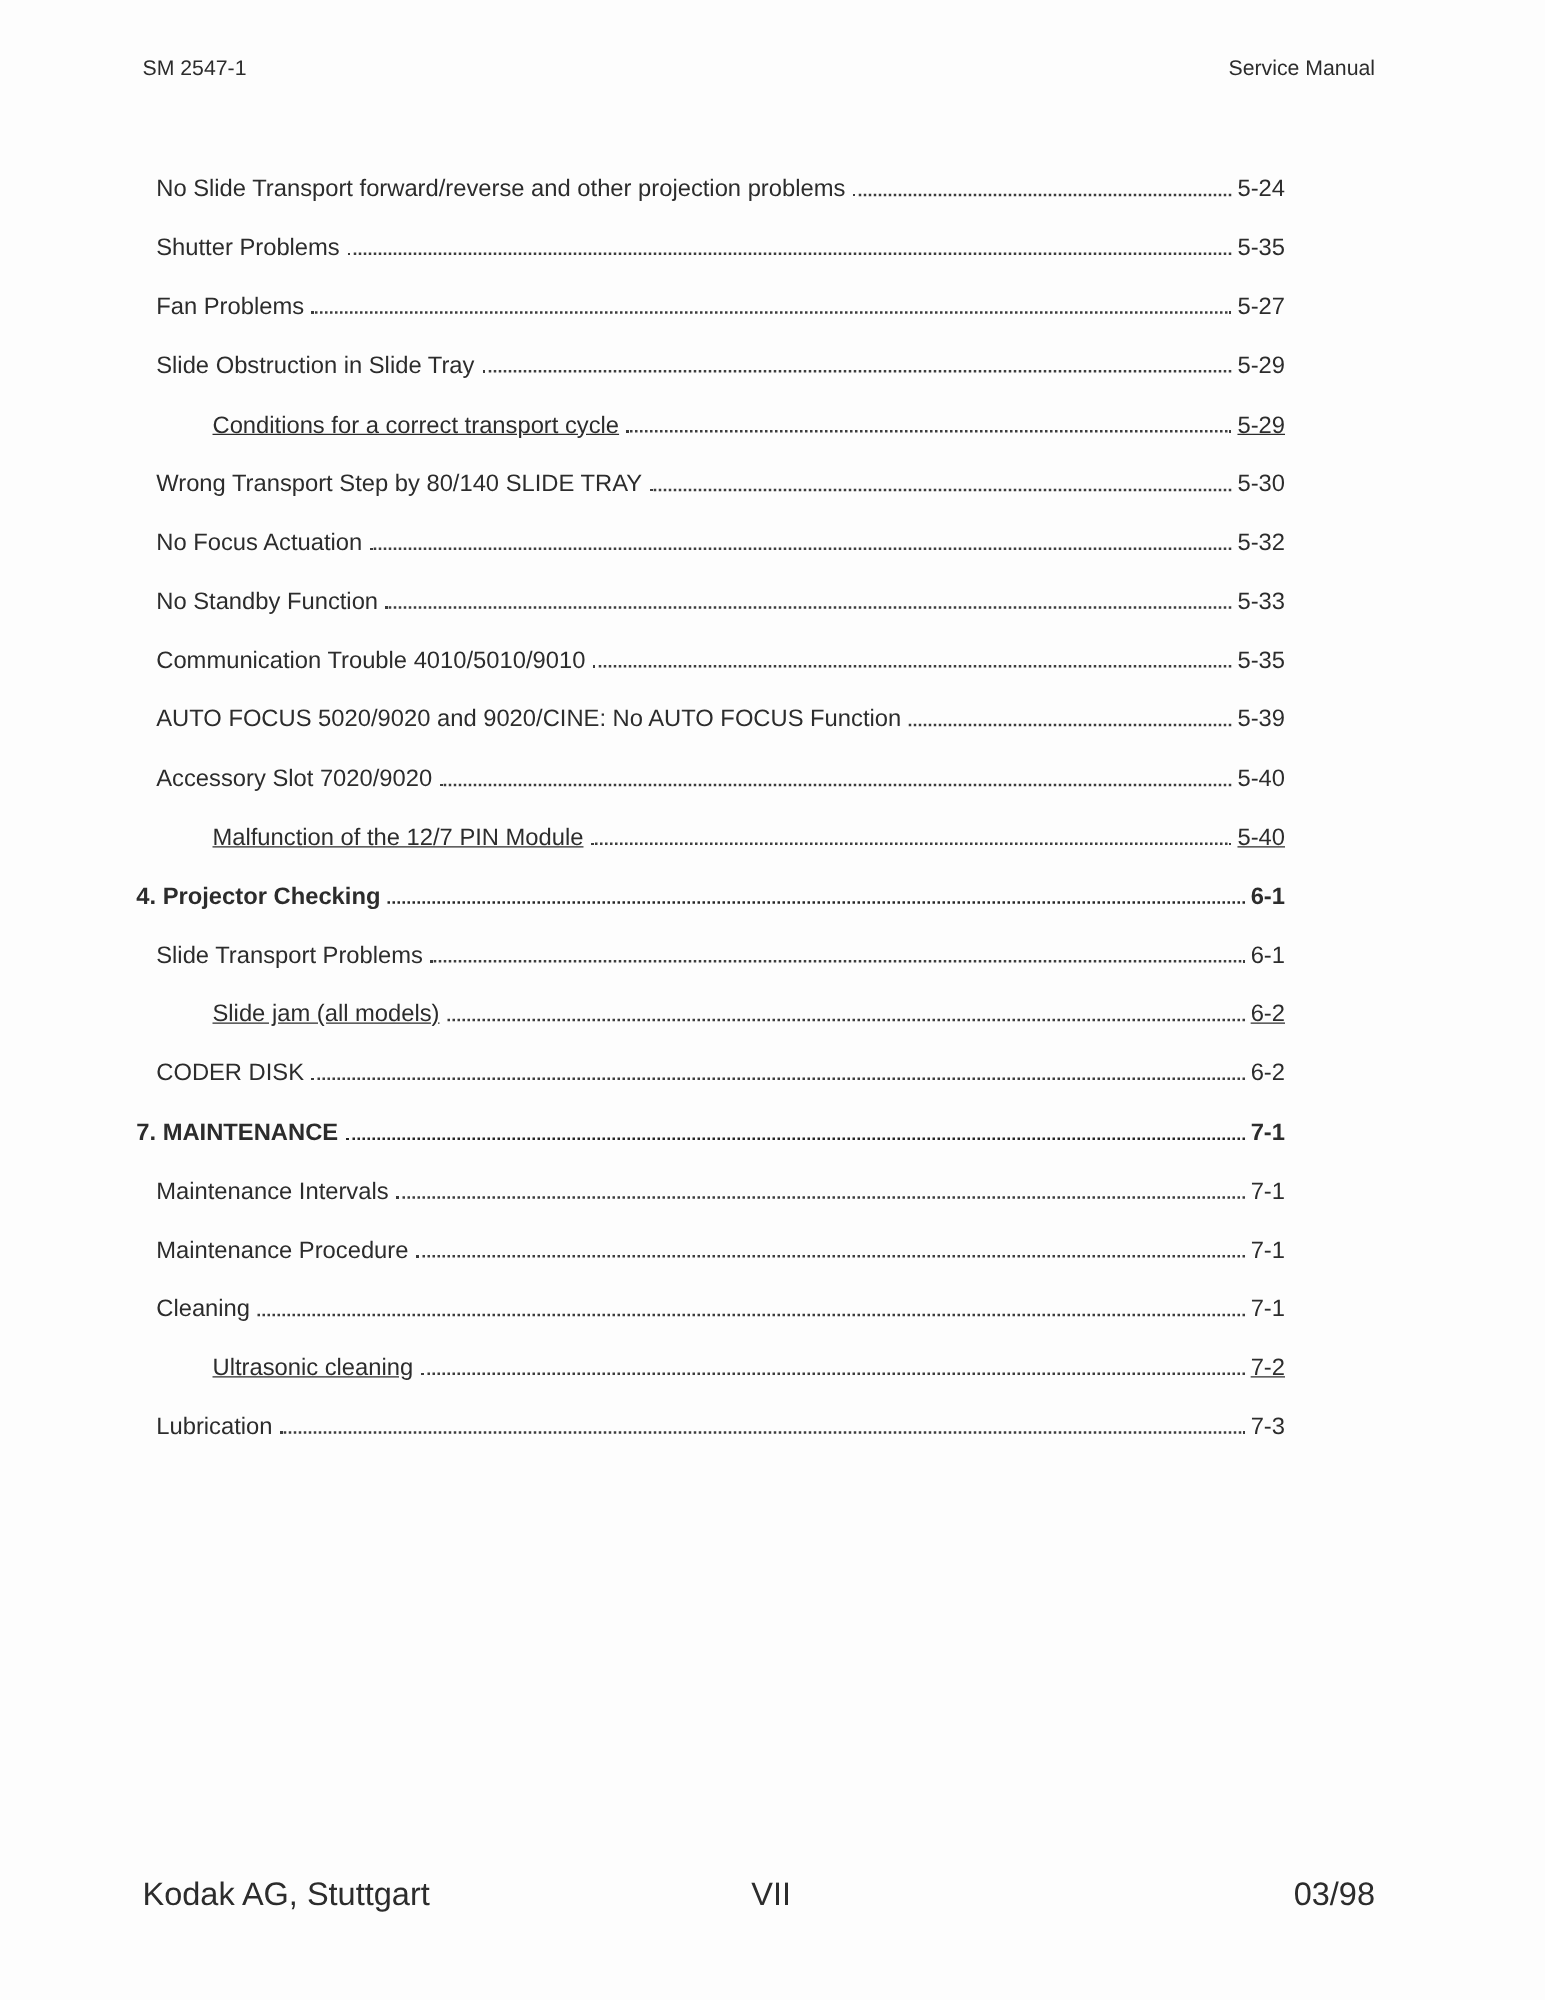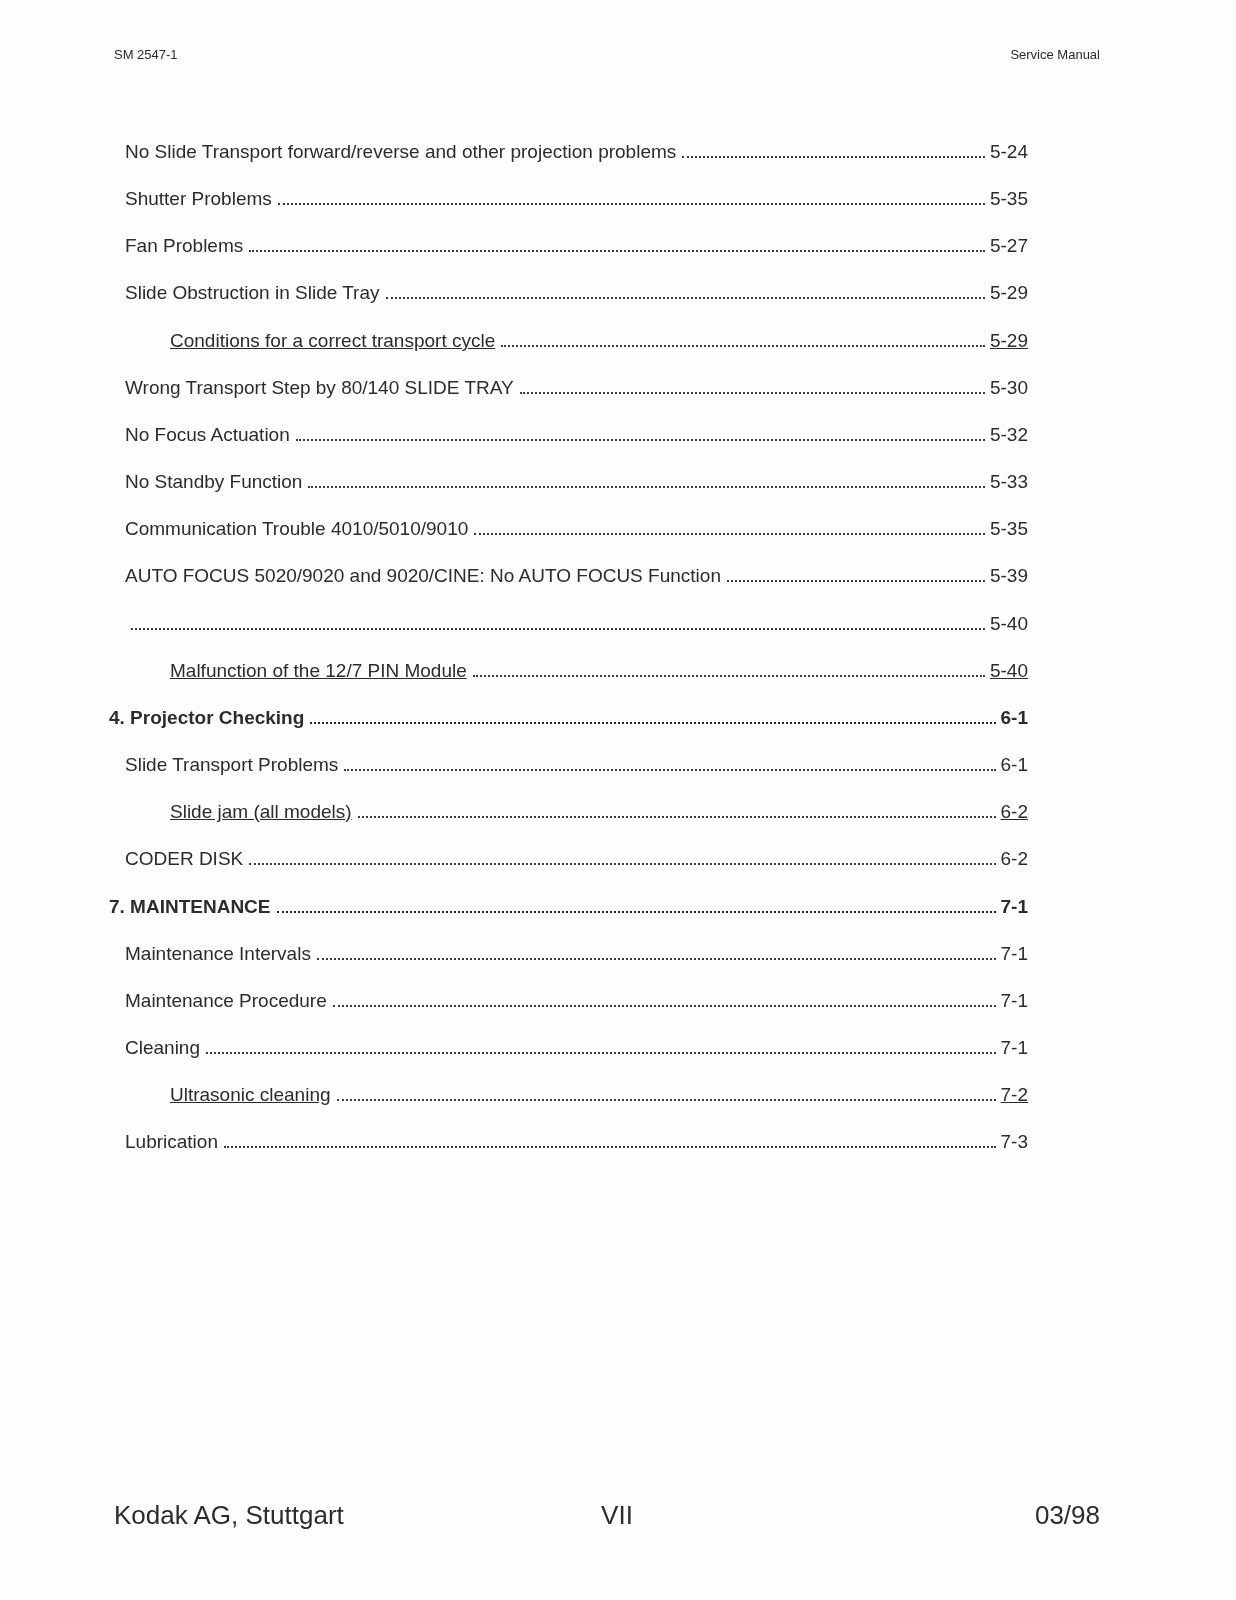--- a/index.html
+++ b/index.html
@@ -16,21 +16,21 @@
     font-family: "Liberation Sans", sans-serif;
     overflow: hidden;
   }
   
   .page-header {
     position: absolute;
     top: 45px;
     left: 0;
     right: 0;
     height: 24px;
-    font-size: 13px;
+    font-size: 17px;
     line-height: 19.5px;
   }
   .page-header .hdr-left  { position: absolute; left: 114px; white-space: nowrap; }
   .page-header .hdr-right { position: absolute; right: 136px; white-space: nowrap; }
 
   
   .toc {
     position: absolute;
     top: 128px;
     left: 109px;
@@ -129,20 +129,21 @@
         <span class="toc-title">Communication Trouble 4010/5010/9010</span>
         <span class="toc-leader"></span>
         <span class="toc-pagenum">5-35</span>
       </div>
       <div class="toc-row level1">
         <span class="toc-title">AUTO FOCUS 5020/9020 and 9020/CINE: No AUTO FOCUS Function</span>
         <span class="toc-leader"></span>
         <span class="toc-pagenum">5-39</span>
       </div>
       <div class="toc-row level1">
+        <span class="toc-title">Accessory Slot 7020/9020</span>
         <span class="toc-leader"></span>
         <span class="toc-pagenum">5-40</span>
       </div>
       <div class="toc-row level2">
         <span class="toc-title">Malfunction of the 12/7 PIN Module</span>
         <span class="toc-leader"></span>
         <span class="toc-pagenum">5-40</span>
       </div>
       <div class="toc-row level0 bold">
         <span class="toc-title">4. Projector Checking</span>

